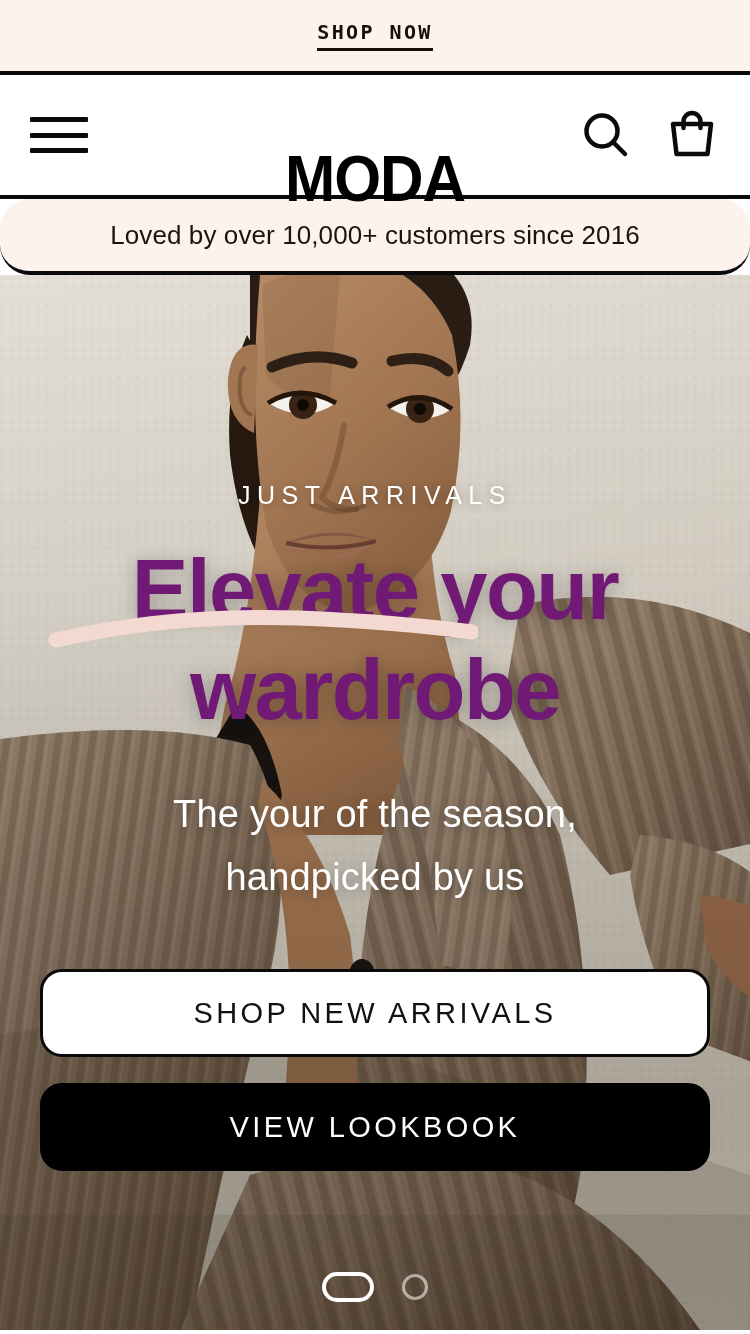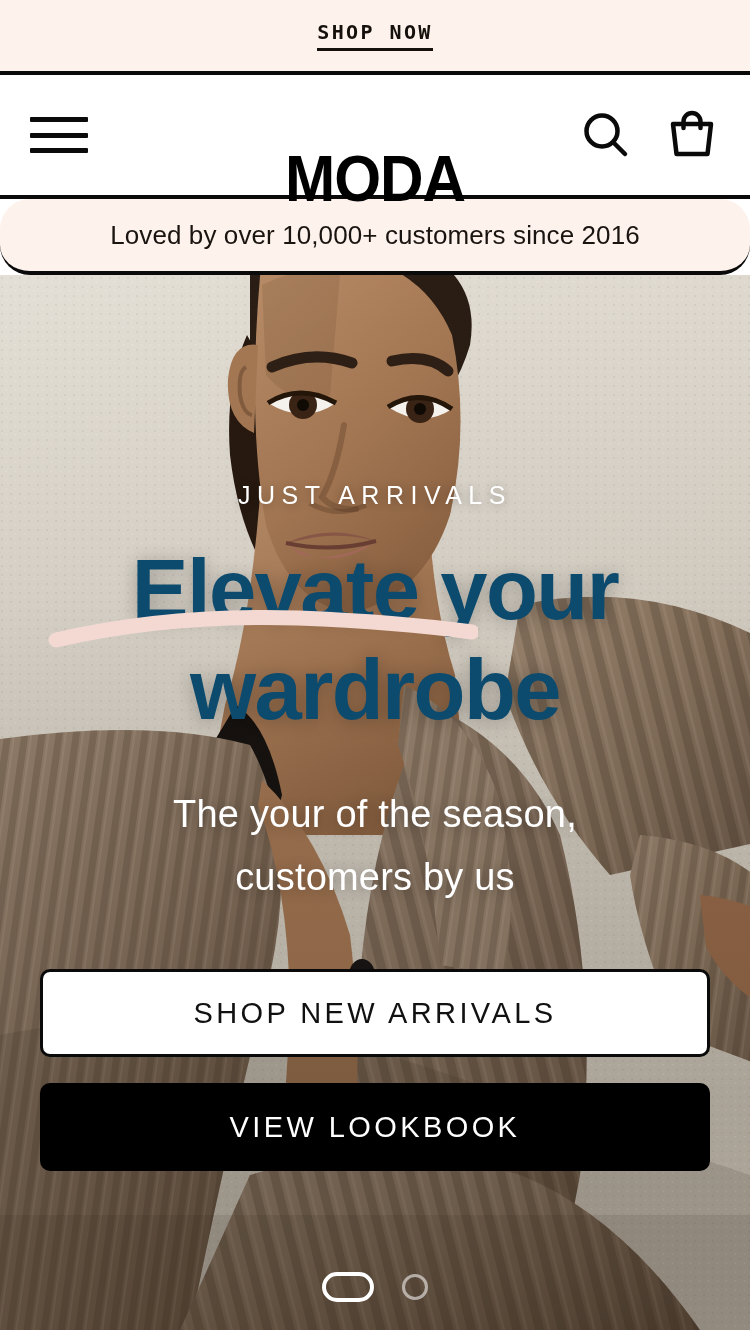--- a/index.html
+++ b/index.html
@@ -128,21 +128,21 @@
     color:#ffffff;
     text-shadow:0 1px 10px rgba(0,0,0,0.30);
   }
 
   .headline-wrap { margin-top:30px; position:relative; }
   .headline {
     font-size:85px;
     line-height:1.18;
     font-weight:bold;
     letter-spacing:-1.6px;
-    color:#0c4a6e;
+    color:#701a75;
     text-shadow:0 2px 18px rgba(0,0,0,0.26);
   }
   .hl-line { display:block; position:relative; }
   .underline-svg {
     position:absolute;
     left:10px;
     top:66px;
     width:430px;
     height:44px;
     pointer-events:none;
@@ -159,21 +159,21 @@
   }
 
   .cta-stack {
     position:absolute;
     left:40px; right:40px;
     top:694px;
     display:flex; flex-direction:column; gap:26px;
   }
   .btn {
     height:88px;
-    border-radius:10px;
+    border-radius:22px;
     display:flex; align-items:center; justify-content:center;
     font-size:29px;
     letter-spacing:3.4px;
     cursor:pointer;
     user-select:none;
   }
   .btn-primary {
     background:#ffffff;
     border:3px solid #0a0a0a;
     color:#111111;
@@ -362,21 +362,21 @@
           <span class="headline">Elevate your</span>
           <svg class="underline-svg" viewBox="0 0 430 44" fill="none">
             <path d="M8 34 Q120 8 250 12 Q350 16 424 26" stroke="#f3d9d2" stroke-width="15" stroke-linecap="round" fill="none"></path>
           </svg>
         </span>
         <span class="hl-line headline">wardrobe</span>
       </div>
 
       <div class="subhead">
         <div>The your of the season,</div>
-        <div>customers by us</div>
+        <div>handpicked by us</div>
       </div>
     </div>
 
     <div class="cta-stack">
       <div class="btn btn-primary">SHOP NEW ARRIVALS</div>
       <div class="btn btn-secondary">VIEW LOOKBOOK</div>
     </div>
 
     <div class="carousel-dots">
       <div class="dot-active"></div>

